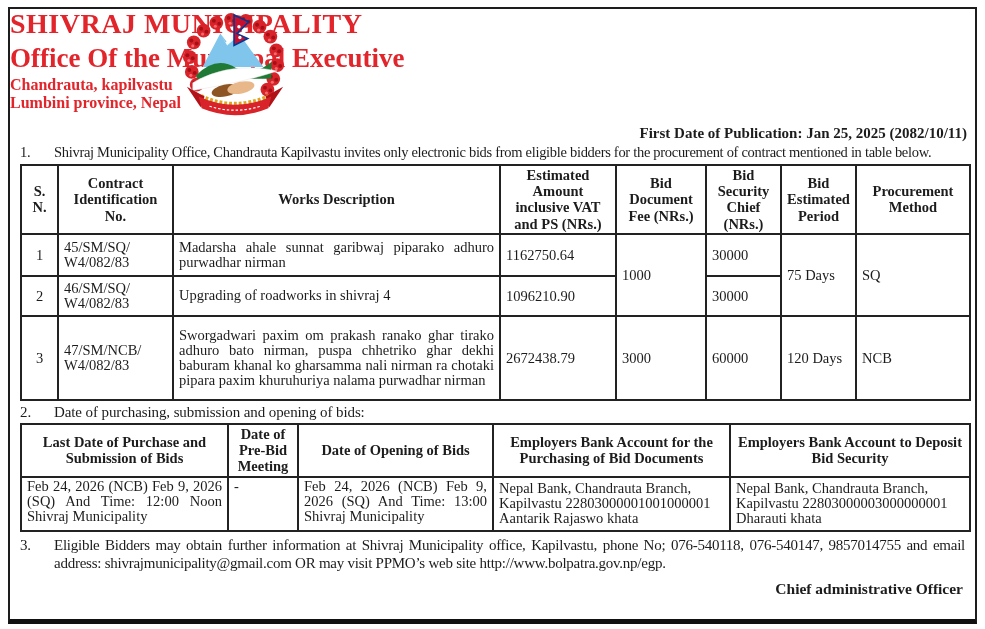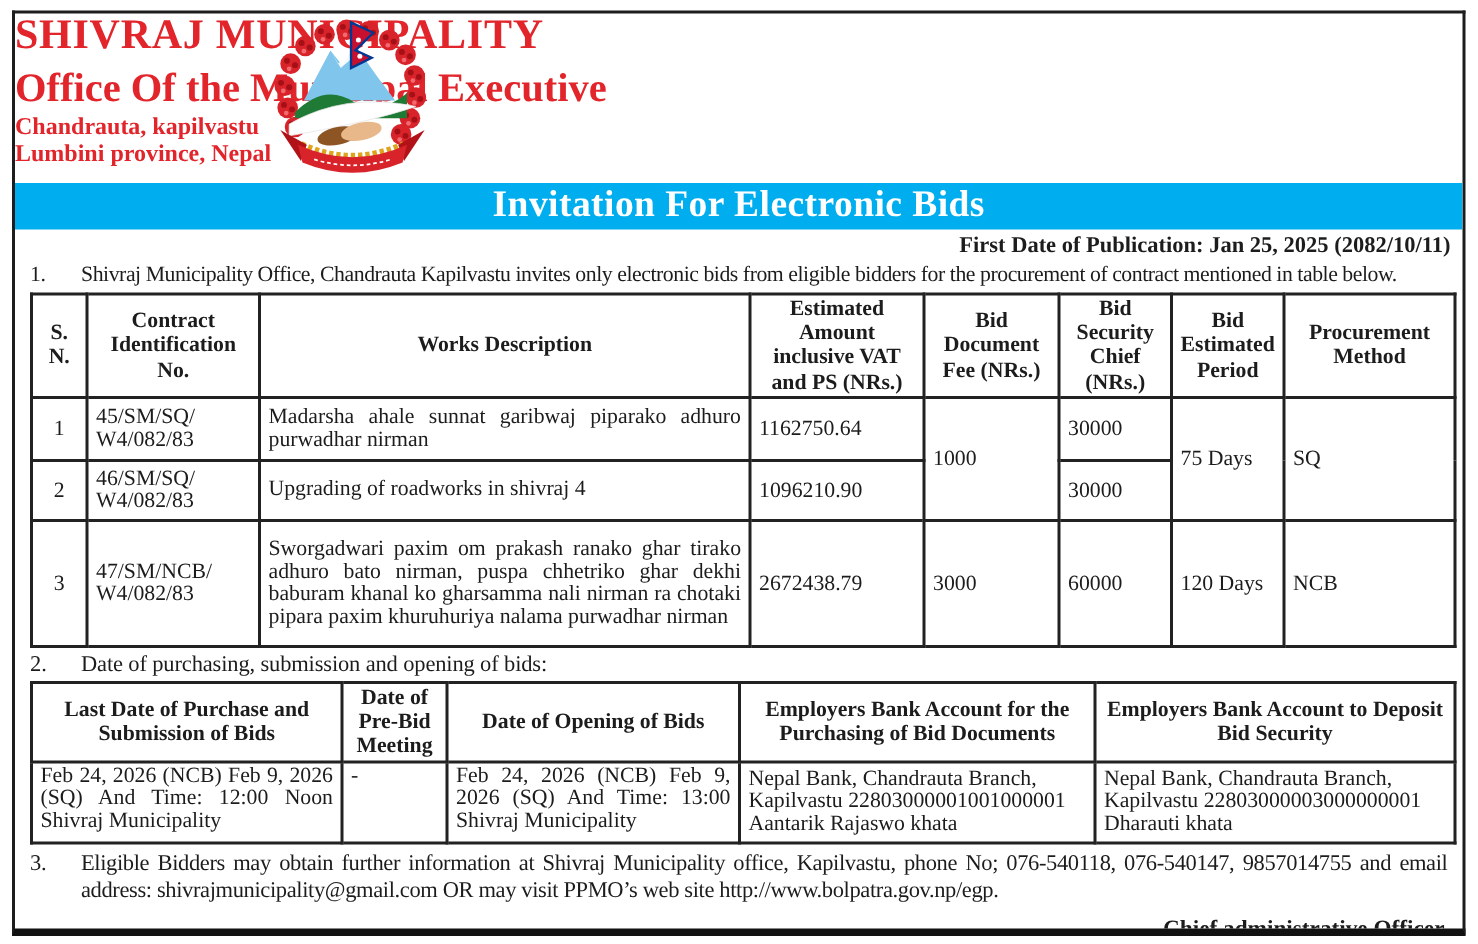--- a/index.html
+++ b/index.html
@@ -99,21 +99,20 @@
       <path d="M31 96 Q57 104 83 96" stroke="#ffffff" stroke-width="1.2" stroke-dasharray="2.5 2" fill="none"></path>
     </svg>
     <div class="header-text">
       <div class="org-name">SHIVRAJ MUNICIPALITY</div>
       <div class="office-name">Office Of the Municipal Executive</div>
       <div class="addr">Chandrauta, kapilvastu</div>
       <div class="addr2">Lumbini province, Nepal</div>
     </div>
   </div>
 
-  <div class="banner">Invitation For Electronic Bids</div>
 
   <div class="publine">First Date of Publication:  Jan 25, 2025 (2082/10/11)</div>
 
   <div class="numline">
     <span class="no">1.</span>
     <span class="t">Shivraj Municipality Office, Chandrauta Kapilvastu invites only electronic bids from eligible bidders for the procurement of contract mentioned in table below.</span>
   </div>
 
   <table>
     <colgroup>

